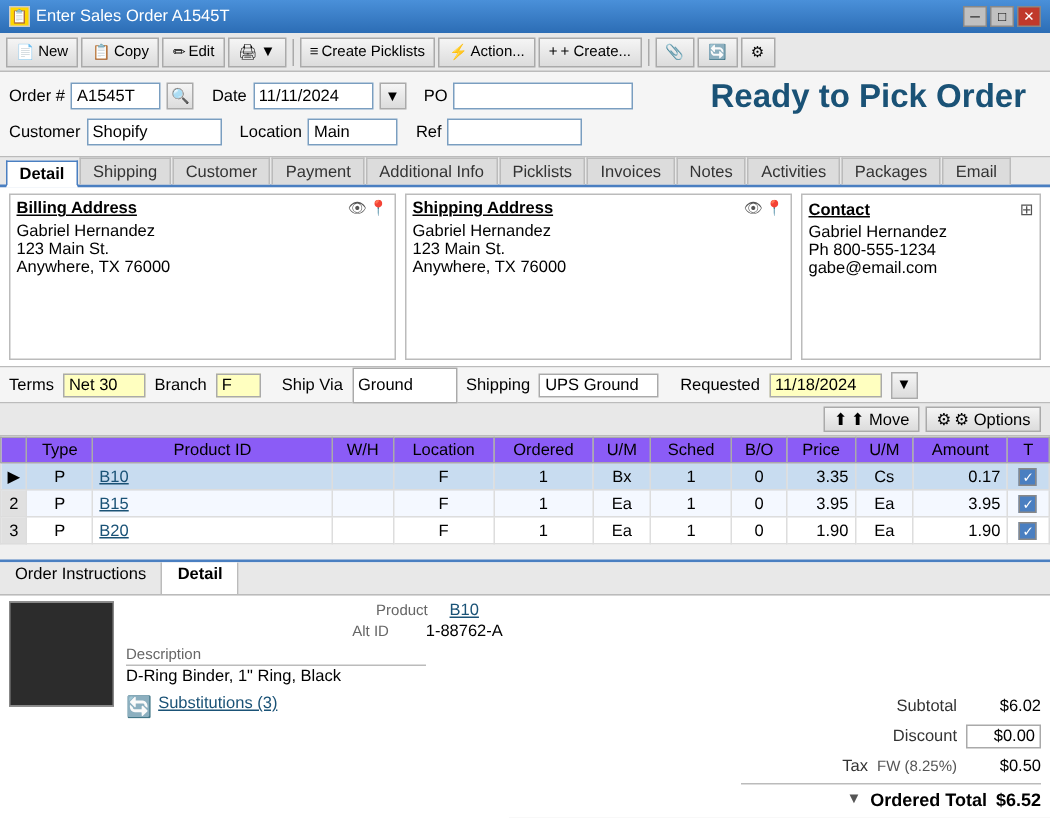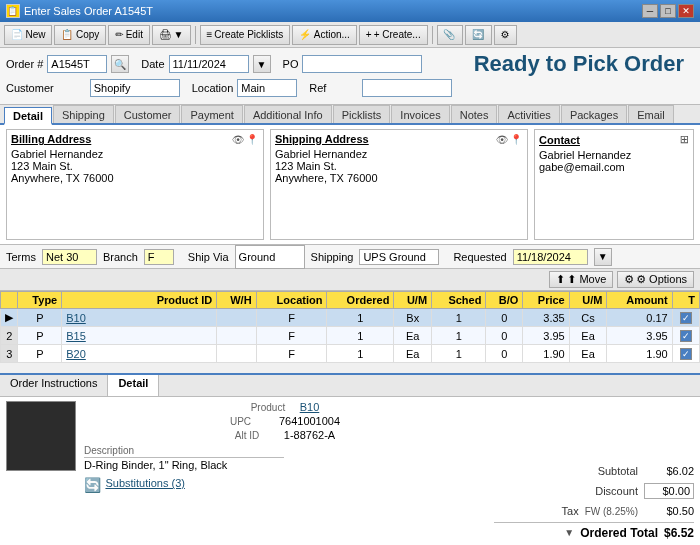--- a/index.html
+++ b/index.html
@@ -51,21 +51,21 @@
     .form-row { display: flex; align-items: center; gap: 4px; margin-bottom: 3px; }
     .form-label { font-size: 11px; color: #000; white-space: nowrap; }
     .form-input {
       border: 1px solid #7a9ec0;
       background: white;
       height: 18px;
       padding: 1px 3px;
       font-size: 11px;
     }
     .form-input-small { width: 60px; }
-    .form-input-medium { width: 90px; margin-left: 32px; }
+    .form-input-medium { width: 90px; }
     .form-input-large { width: 120px; }
     .search-btn {
       background: linear-gradient(to bottom, #f5f5f5, #dcdcdc);
       border: 1px solid #aaa;
       width: 18px; height: 18px;
       font-size: 10px;
       cursor: pointer;
       display: flex; align-items: center; justify-content: center;
     }
     .date-input { width: 80px; }
@@ -166,25 +166,25 @@
       cursor: pointer;
       display: flex; align-items: center; gap: 2px;
     }
 
     .order-table {
       width: 100%;
       border-collapse: collapse;
       font-size: 11px;
     }
     .order-table th {
-      background: #fde047;
+      background: #8b5cf6;
       border: 1px solid #aaa;
       padding: 2px 4px;
-      text-align: right;
-      font-weight: 700;
+      text-align: center;
+      font-weight: 400;
     }
     .order-table td {
       border: 1px solid #ddd;
       padding: 1px 4px;
       height: 18px;
     }
     .order-table tr:nth-child(odd) { background: white; }
     .order-table tr:nth-child(even) { background: #f4f8ff; }
     .order-table td.center { text-align: center; }
     .order-table td.right { text-align: right; }
@@ -374,20 +374,21 @@
     <div>Gabriel Hernandez</div>
     <div>123 Main St.</div>
     <div>Anywhere, TX 76000</div>
   </div>
   <div class="contact-box">
     <div class="address-box-header">
       <span class="address-title">Contact</span>
       <span class="addr-icon">⊞</span>
     </div>
     <div>Gabriel Hernandez</div>
+    <div>Ph 800-555-1234</div>
     <div>gabe@email.com</div>
   </div>
 </div>
 
 <div class="terms-row">
   <span class="form-label">Terms</span>
   <input class="terms-input" value="Net 30" style="">
   <span class="form-label">Branch</span>
   <input class="terms-input" value="F" style="width: 30px;">
   <span class="form-label" style="margin-left:8px;">Ship Via</span>
@@ -489,24 +490,20 @@
     </div>
   </div>
   <div class="bottom-content">
     <div class="product-image"></div>
     <div class="product-info">
       <div class="product-field">
         <span class="product-field-label">Product</span>
         <span class="product-field-value">B10</span>
       </div>
       <div class="product-field">
-        <span class="product-field-label">UPC</span>
-        <span class="product-field-value-plain">7641001004</span>
-      </div>
-      <div class="product-field">
         <span class="product-field-label">Alt ID</span>
         <span class="product-field-value-plain">1-88762-A</span>
       </div>
       <div style="margin-top:4px;">
         <div class="desc-label">Description</div>
         <div class="desc-line"></div>
         <div class="desc-value">D-Ring Binder, 1" Ring, Black</div>
       </div>
       <div class="subst-area" style="margin-top:6px;">
         <span class="subst-icon">🔄</span>

